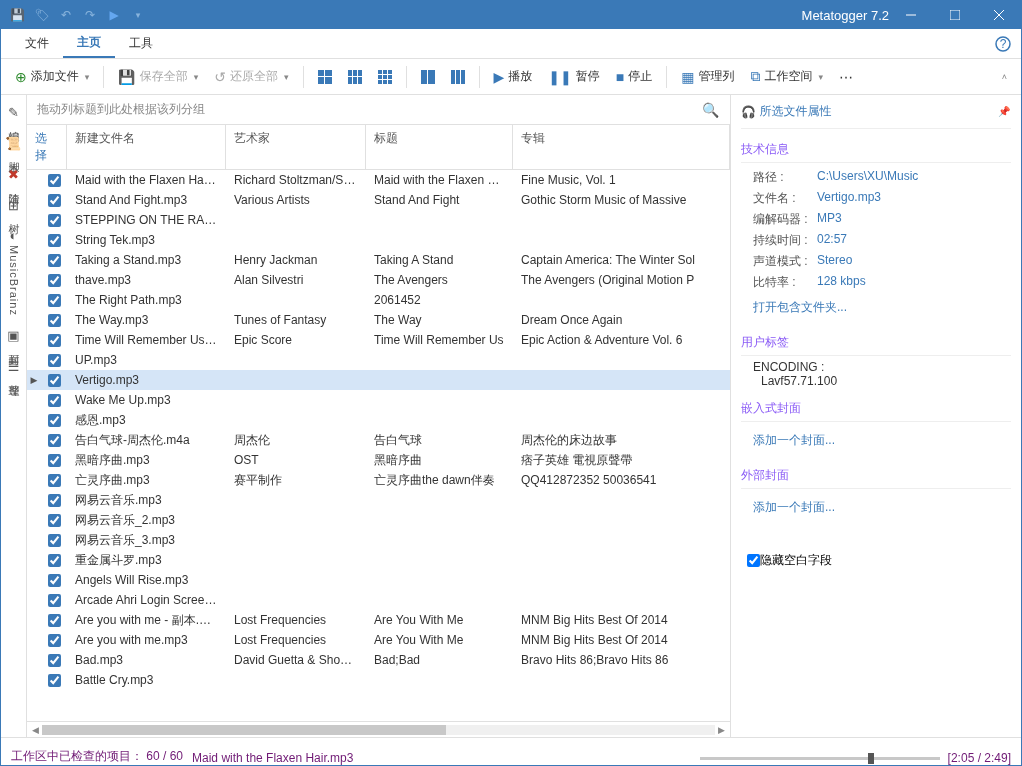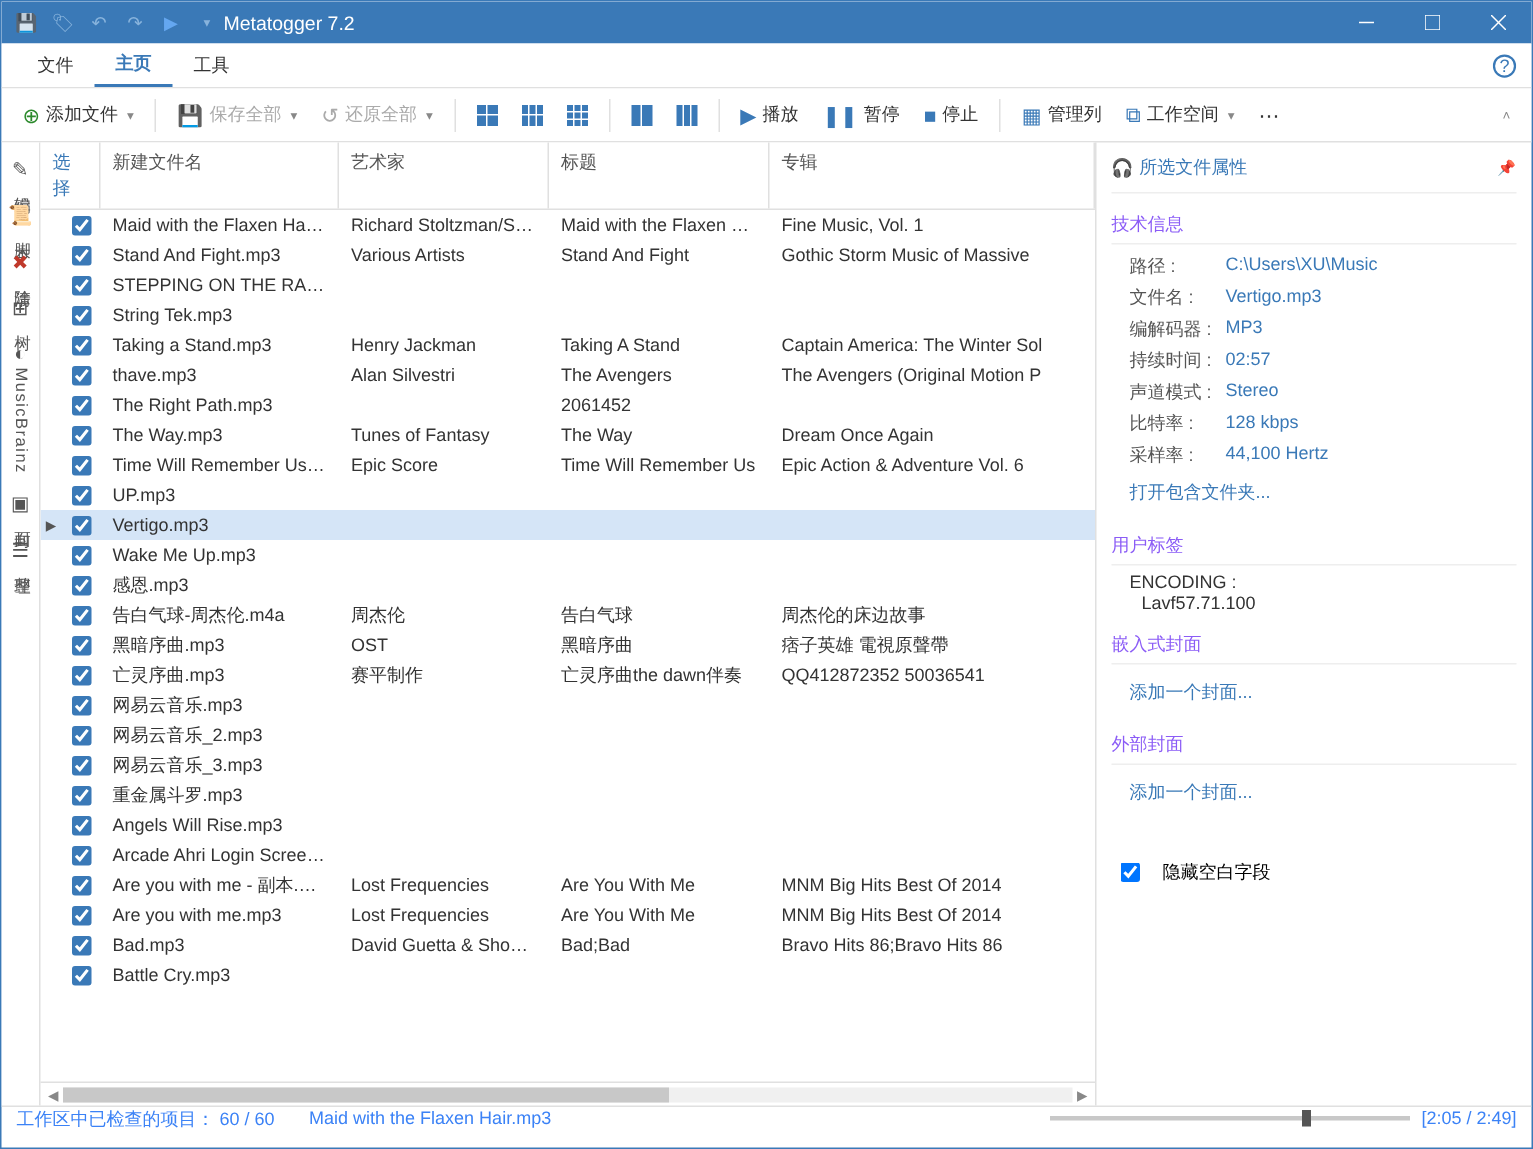--- a/index.html
+++ b/index.html
@@ -1,20 +1,20 @@
 <!DOCTYPE html>
 <html><head>
 <meta charset="utf-8">
 <style>
 *{box-sizing:border-box;margin:0;padding:0;font-family:"Microsoft YaHei","Segoe UI",sans-serif;font-size:12px}
 body{background:#fff;width:1022px;height:766px;overflow:hidden;display:flex;flex-direction:column;border:1px solid #3a79b7}
 .titlebar{background:#3a79b7;height:28px;display:flex;align-items:center;color:#fff}
 .titlebar .qat{display:flex;padding-left:6px;gap:2px}
 .titlebar .qat span{width:22px;height:22px;display:flex;align-items:center;justify-content:center;color:#9bc2e6;opacity:.8}
-.titlebar .title{flex:1;text-align:left;font-size:13px}
+.titlebar .title{flex:1;text-align:right;font-size:13px}
 .titlebar .winbtns{display:flex}
 .titlebar .winbtns span{width:44px;height:28px;display:flex;align-items:center;justify-content:center;cursor:pointer}
 .menubar{height:30px;background:#fff;border-bottom:1px solid #e0e0e0;display:flex;align-items:stretch;padding-left:10px}
 .menubar .tab{padding:0 14px;display:flex;align-items:center;cursor:pointer;color:#333}
 .menubar .tab.active{border-bottom:2px solid #3a79b7;color:#3a79b7;font-weight:bold}
 .menubar .help{margin-left:auto;margin-right:10px;display:flex;align-items:center;color:#3a79b7;cursor:pointer}
 .toolbar{height:36px;background:#fff;border-bottom:1px solid #e0e0e0;display:flex;align-items:center;padding:0 8px;gap:4px}
 .toolbar .btn{display:flex;align-items:center;gap:4px;padding:4px 6px;cursor:pointer;color:#333;border-radius:2px}
 .toolbar .btn.disabled{color:#aaa;cursor:default}
 .toolbar .sep{width:1px;height:22px;background:#e0e0e0;margin:0 4px}
@@ -56,22 +56,22 @@
 .hscroll .thumb{position:absolute;left:0;top:0;height:10px;width:60%;background:#c8c8c8}
 .right{width:290px;display:flex;flex-direction:column;padding:4px 10px 8px;overflow-y:auto}
 .right .panetitle{display:flex;align-items:center;color:#3a79b7;font-size:13px;padding:4px 0 8px;border-bottom:1px solid #eee}
 .right .panetitle .pin{margin-left:auto;color:#aaa;font-size:10px;cursor:pointer}
 .right .sect{color:#8b5cf6;font-size:12px;margin:12px 0 4px;border-bottom:1px solid #eee;padding-bottom:4px}
 .right .kv{display:flex;padding:2px 0 2px 12px;font-size:12px}
 .right .kv .k{color:#555;width:64px}
 .right .kv .v{color:#3a79b7;cursor:pointer}
 .right .link{color:#3a79b7;cursor:pointer;padding:6px 0 6px 12px}
 .right .enc{padding-left:12px;color:#333}
-.right .hide{display:flex;align-items:center;gap:15px;padding:30px 0 0 6px}
-.statusbar{height:28px;border-top:1px solid #e0e0e0;display:flex;align-items:flex-start;padding:0 10px;color:#3b82f6;gap:23px}
+.right .hide{display:flex;align-items:center;gap:0;padding:30px 0 0 6px}
+.statusbar{height:28px;border-top:1px solid #e0e0e0;display:flex;align-items:flex-end;padding:0 10px;color:#701a75;gap:9px}
 .statusbar .slider{flex:1;display:flex;align-items:center;justify-content:flex-end;gap:8px}
 .statusbar .slider .bar{width:240px;height:3px;background:#c8c8c8;position:relative}
 .statusbar .slider .knob{position:absolute;top:-4px;left:70%;width:6px;height:11px;background:#555}
 svg{display:block}
 </style>
 </head>
 <body>
 
 <div class="titlebar">
   <div class="qat">
@@ -235,20 +235,24 @@
         <span class="sico" style="">▣</span>
         <span class="slbl">封面</span>
       </div>
       <div class="sbtn">
         <span class="sico" style="">☰</span>
         <span class="slbl">整理</span>
       </div>
     </div>
 
   <div class="center">
+    <div class="grouprow">
+      <span>拖动列标题到此处根据该列分组</span>
+      <span class="srch">🔍</span>
+    </div>
     <div class="gridhead">
       <div class="hc sel">选择</div>
       <div class="hc fn">新建文件名</div>
       <div class="hc ar">艺术家</div>
       <div class="hc ti">标题</div>
       <div class="hc al">专辑</div>
     </div>
     <div class="gridbody" id="gridbody">
         <div class="row">
           <span class="ind"></span>
@@ -539,24 +543,20 @@
         <span class="k">持续时间 :</span>
         <span class="v">02:57</span>
       </div>
     <div class="kv">
         <span class="k">声道模式 :</span>
         <span class="v">Stereo</span>
       </div>
     <div class="kv">
         <span class="k">比特率 :</span>
         <span class="v">128 kbps</span>
-      </div>
-    <div class="kv">
-        <span class="k">采样率 :</span>
-        <span class="v">44,100 Hertz</span>
       </div>
     <div class="link">打开包含文件夹...</div>
     <div class="sect">用户标签</div>
     <div class="enc">ENCODING :</div>
     <div class="enc" style="padding-left:20px">Lavf57.71.100</div>
     <div class="sect">嵌入式封面</div>
     <div class="link">添加一个封面...</div>
     <div class="sect">外部封面</div>
     <div class="link">添加一个封面...</div>
     <div class="hide">

